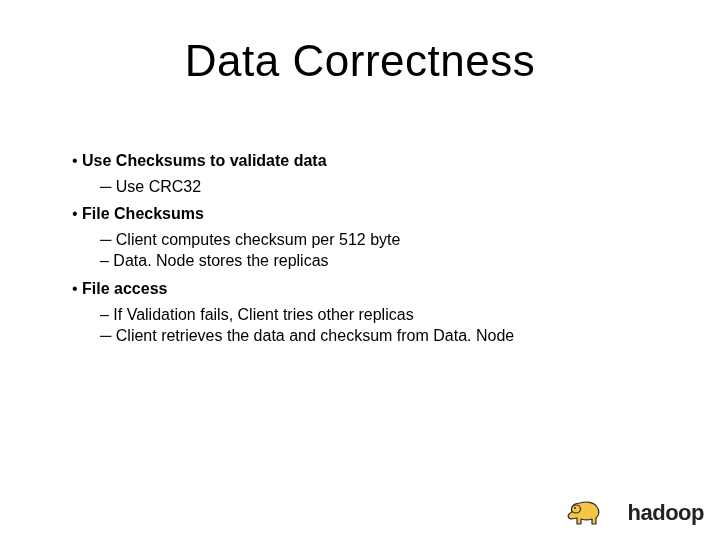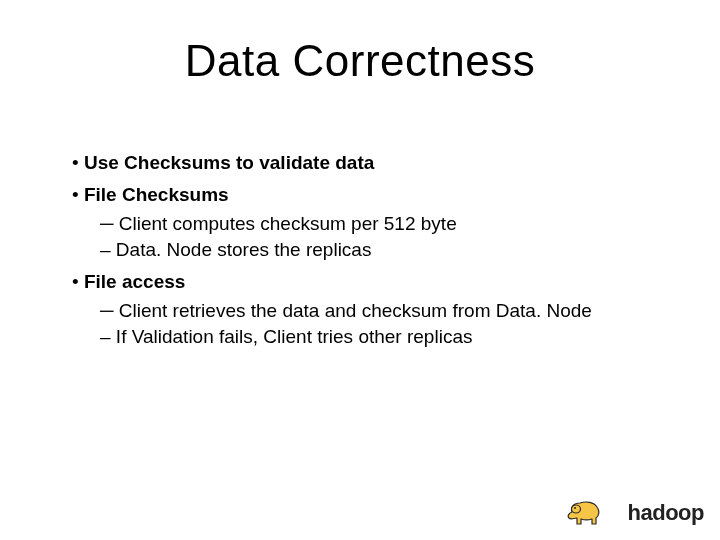--- a/index.html
+++ b/index.html
@@ -26,21 +26,21 @@
     text-align: center;
     font-size: 44px;
     font-weight: 400;
     letter-spacing: 0.5px;
   }
   .content {
     position: absolute;
     top: 150px;
     left: 72px;
     right: 60px;
-    font-size: 19px;
+    font-size: 16px;
     line-height: 1.35;
   }
   .b1 {
     font-weight: 700;
     margin-bottom: 4px;
   }
   .b1::before {
     content: "•   ";
     font-weight: 400;
   }
@@ -74,32 +74,33 @@
 <body>
 
 <div class="slide">
 
   <div class="title">Data Correctness</div>
 
   <div class="content">
 
     <div class="group">
       <div class="b1"><span>Use Checksums to validate data</span></div>
+      <div class="b2-row">─ <span>Use CRC32</span></div>
     </div>
 
     <div class="group">
       <div class="b1"><span>File Checksums</span></div>
       <div class="b2-row">─ <span>Client computes checksum per 512 byte</span></div>
       <div class="b2-row b2-dash"><span>Data. Node stores the replicas</span></div>
     </div>
 
     <div class="group">
       <div class="b1"><span>File access</span></div>
+      <div class="b2-row b2-dash"><span>If Validation fails, Client tries other replicas</span></div>
       <div class="b2-row">─ <span>Client retrieves the data and checksum from Data. Node</span></div>
-      <div class="b2-row b2-dash"><span>If Validation fails, Client tries other replicas</span></div>
     </div>
 
   </div>
 
   <div class="logo">
     <svg width="36" height="30" viewBox="0 0 36 30">
       <g stroke="#2a2a2a" stroke-width="1.2" fill="#f6c545" stroke-linejoin="round">
         <path d="M6 14 C4 9 8 5 14 5 C20 3 28 4 31 9 C34 13 33 18 30 20 L30 26 L26 26 L26 21 C23 22 18 22 15 21 L15 26 L11 26 L11 20 C8 20 5 22 3 20 C1 18 3 15 6 14 Z"></path>
         <ellipse cx="10" cy="11" rx="4.5" ry="4" fill="#f6c545"></ellipse>
       </g>

